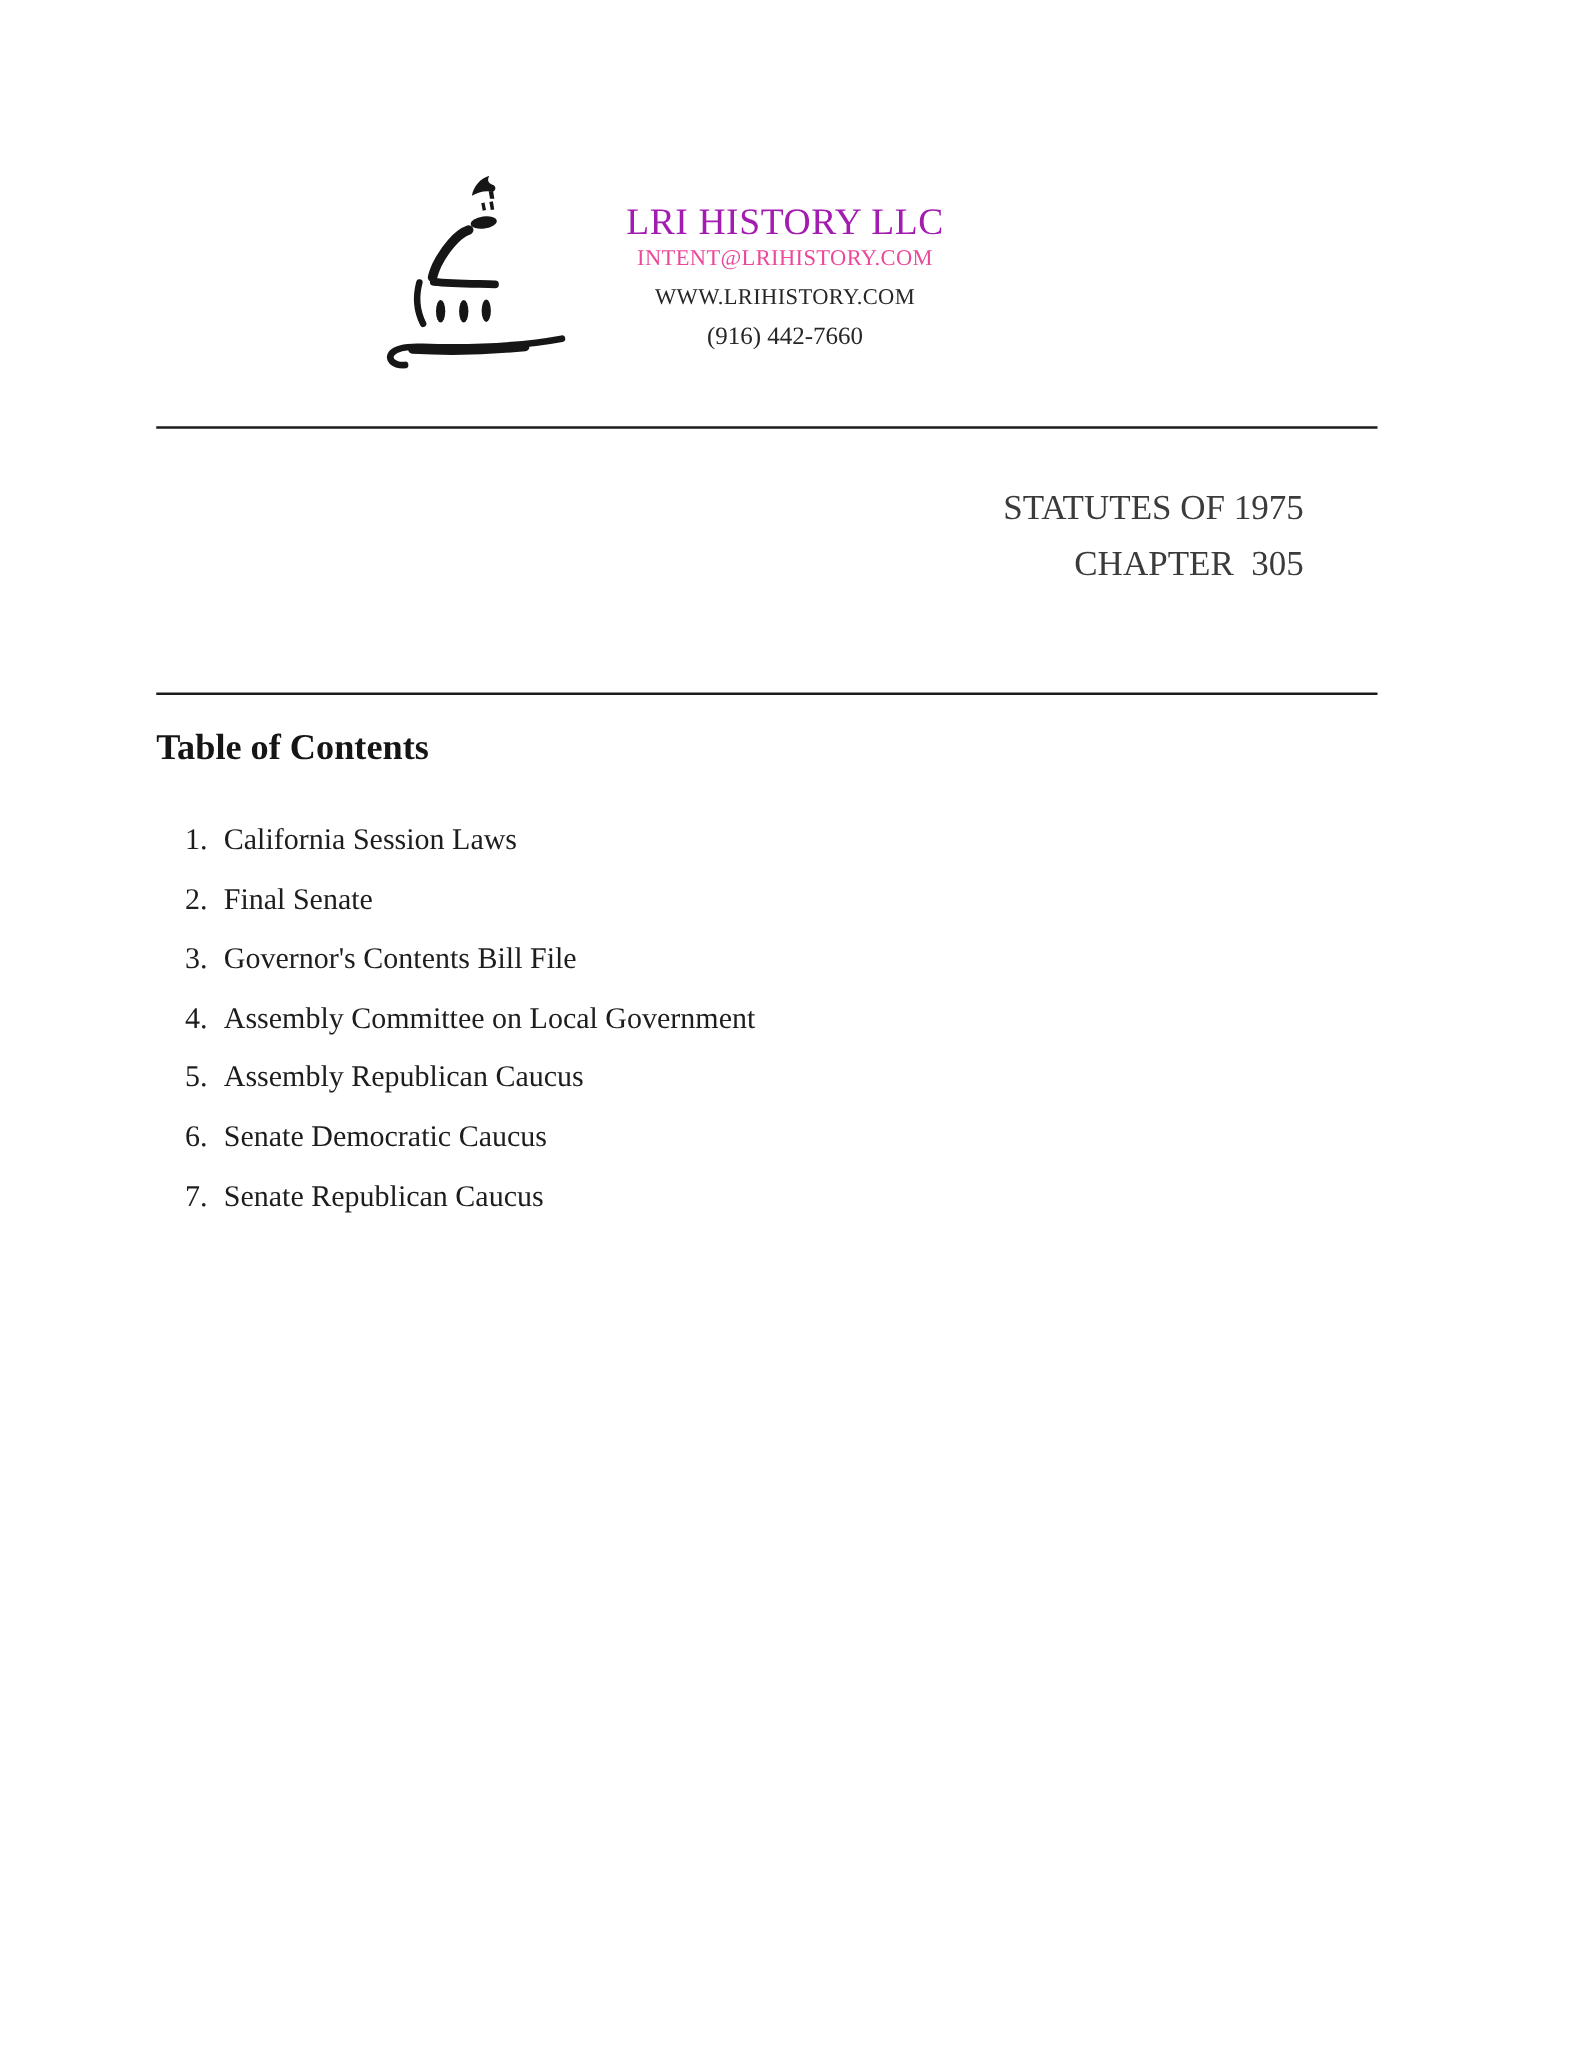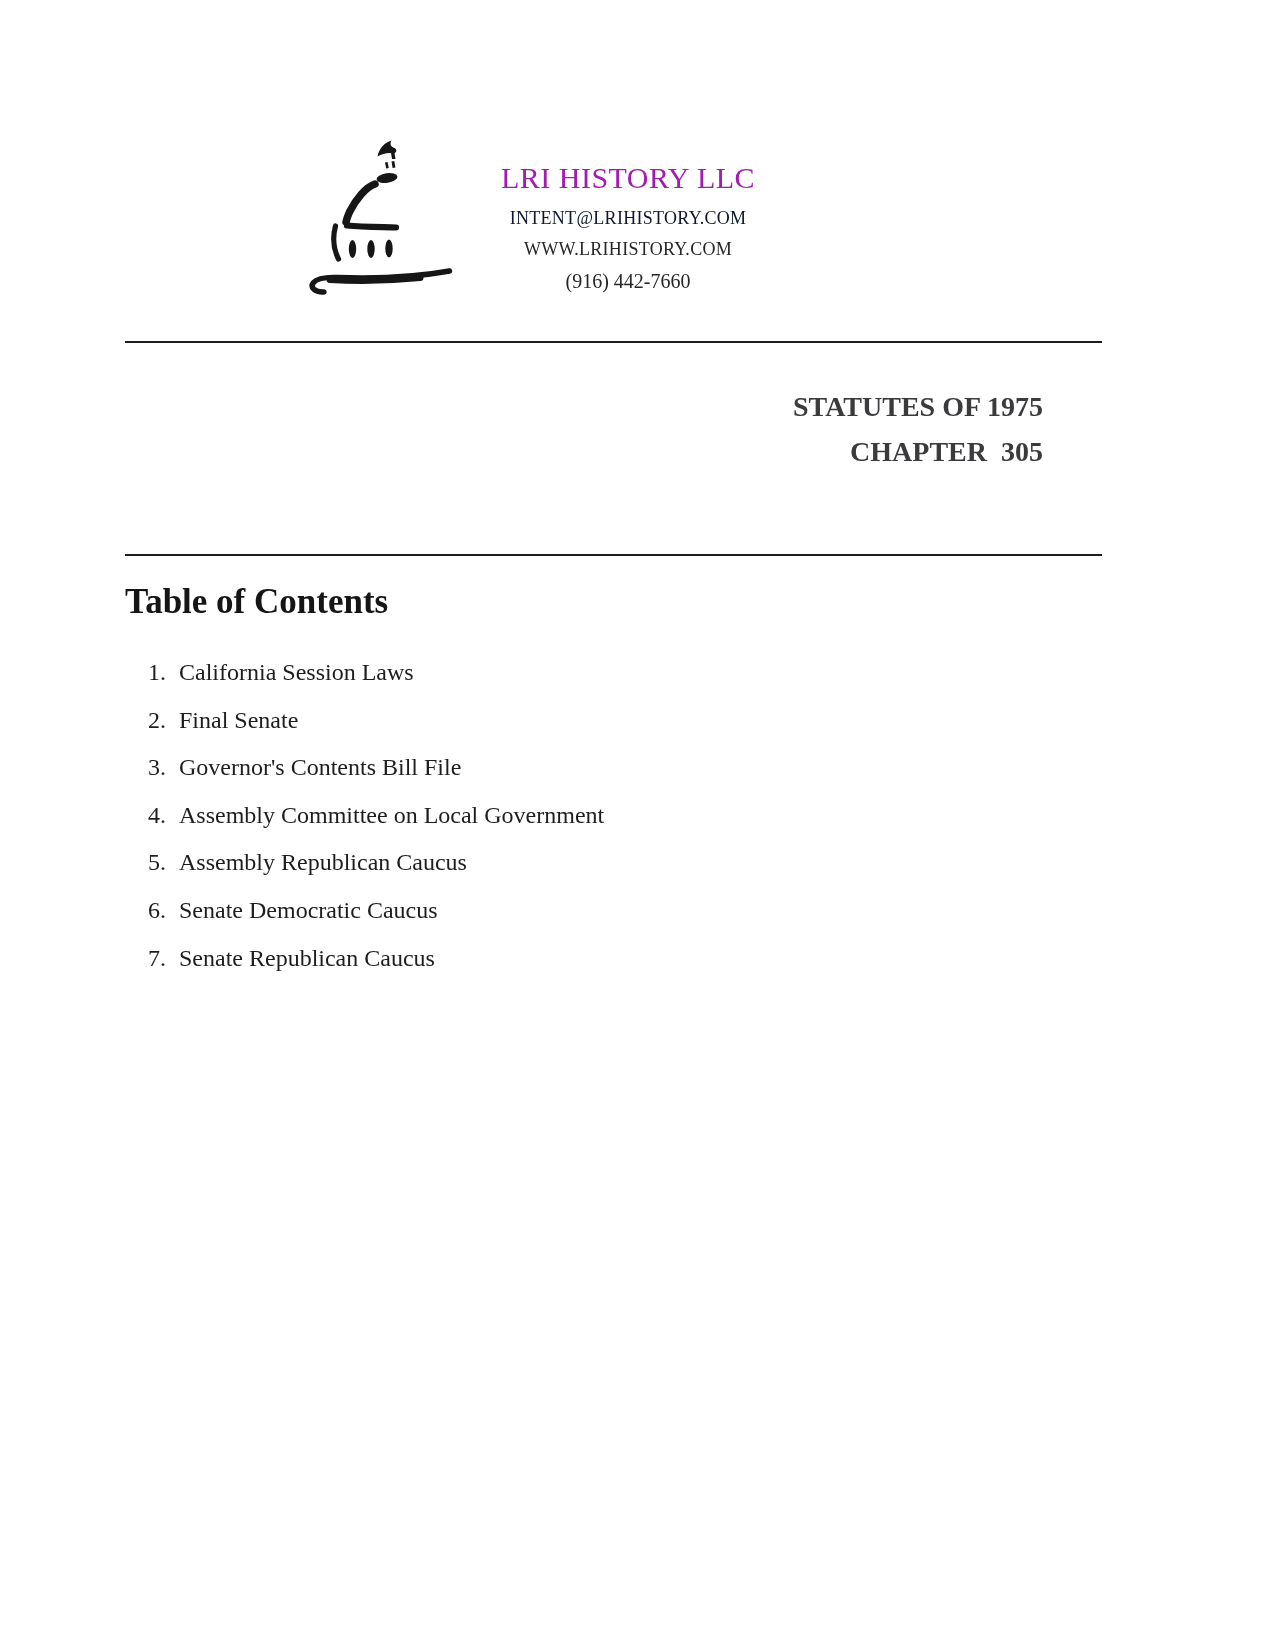--- a/index.html
+++ b/index.html
@@ -32,25 +32,25 @@
     width: 500px;
     text-align: center;
   }
   .company-name {
     font-size: 30px;
     line-height: 1;
     letter-spacing: 0.5px;
     color: #a21caf;
   }
   .company-email {
-    margin-top: 16px;
+    margin-top: 4px;
     font-size: 18px;
     line-height: 1;
     letter-spacing: 0.3px;
-    color: #0f172a;
+    color: #ec4899;
   }
   .company-website {
     margin-top: 13px;
     font-size: 18px;
     line-height: 1;
     letter-spacing: 0.3px;
     color: #262626;
   }
   .company-phone {
     margin-top: 13px;
@@ -69,34 +69,34 @@
   }
   .rule-top { top: 341px; }
   .rule-bottom { top: 554px; }
 
   
   .statutes {
     position: absolute;
     top: 384px;
     right: 233px;
     text-align: right;
-    font-weight: bold;
+    font-weight: normal;
     font-size: 28px;
     line-height: 45px;
     color: #3b3b3d;
   }
   .statutes .line { white-space: pre; }
 
   
   .toc-heading {
     position: absolute;
     left: 125px;
     top: 584px;
     margin: 0;
-    font-size: 35px;
+    font-size: 29px;
     line-height: 1;
     font-weight: bold;
     color: #151515;
   }
   .toc-list {
     position: absolute;
     left: 148px;
     top: 649px;
     width: 900px;
   }

